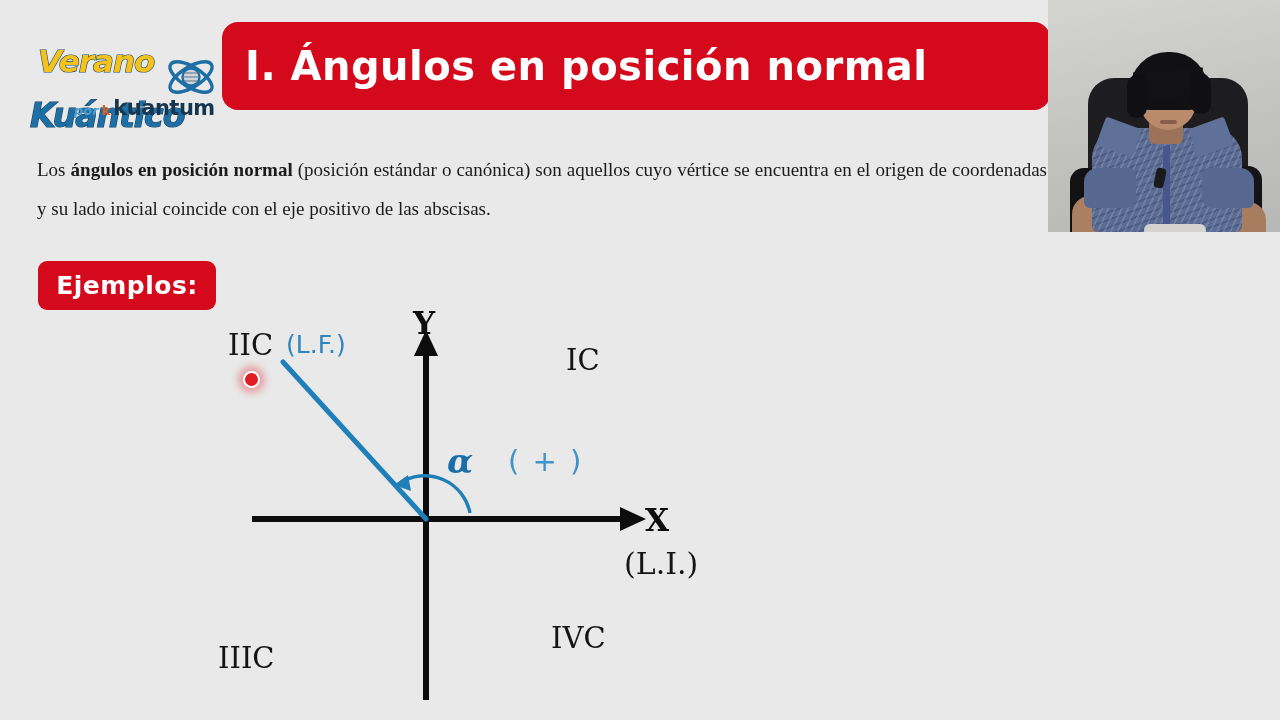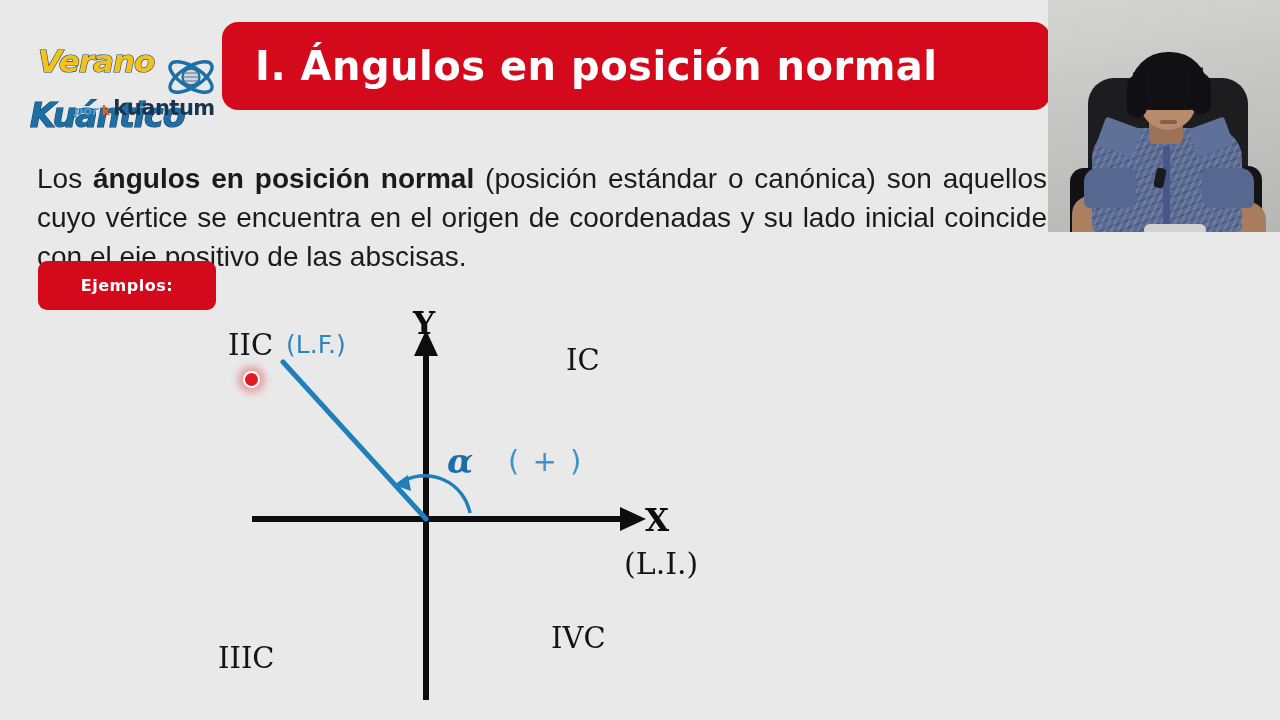--- a/index.html
+++ b/index.html
@@ -58,43 +58,43 @@
   
   #title-banner{
     position:absolute;left:222px;top:22px;width:828px;height:88px;
     background:#d40a1c;border-radius:16px;
     display:flex;align-items:center;
   }
   #title-text{
     color:#ffffff;
     font-family:"DejaVu Sans", sans-serif;
     font-size:40px;font-weight:bold;
-    padding-left:33px;letter-spacing:0.5px;
+    padding-left:23px;letter-spacing:0.5px;
     white-space:nowrap;
   }
 
   
   #paragraph{
     position:absolute;left:37px;top:131px;width:1010px;
-    font-family:Liberation Sans, sans-serif;
-    font-size:28px;line-height:39px;color:#1b1b1b;
+    font-family:Liberation Serif, serif;
+    font-size:19px;line-height:39px;color:#1b1b1b;
     text-align:justify;
   }
   #paragraph b{font-weight:bold;}
 
   
   #ejemplos-badge{
     position:absolute;left:38px;top:261px;width:178px;height:49px;
     background:#d40a1c;border-radius:9px;
     display:flex;align-items:center;justify-content:center;
   }
   #ejemplos-text{
     color:#ffffff;
     font-family:"DejaVu Sans", sans-serif;
-    font-size:16px;font-weight:bold;letter-spacing:0.5px;
+    font-size:25px;font-weight:bold;letter-spacing:0.5px;
   }
 
   
   #diagram{
     position:absolute;left:0;top:0;width:1280px;height:720px;
     pointer-events:none;
   }
   .q-label{
     position:absolute;
     font-family:"DejaVu Serif", serif;

